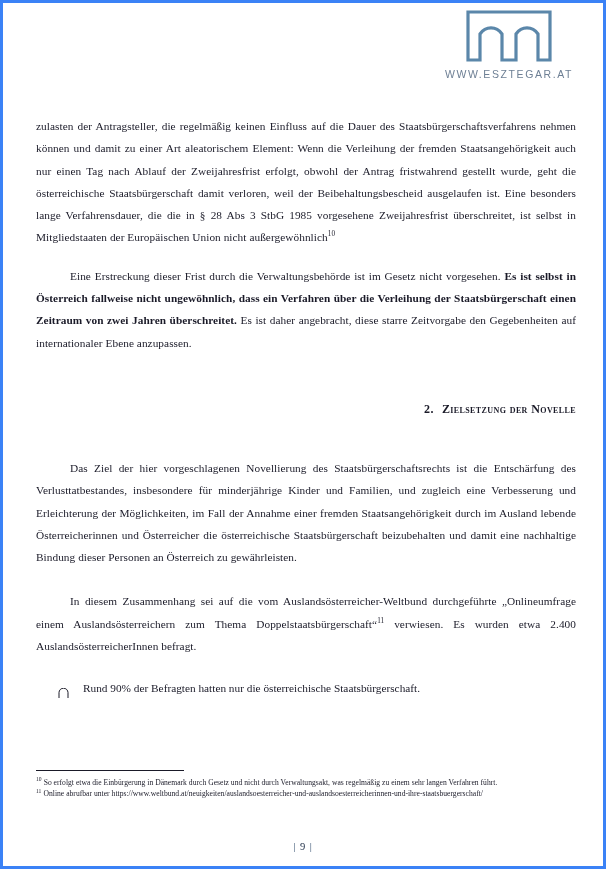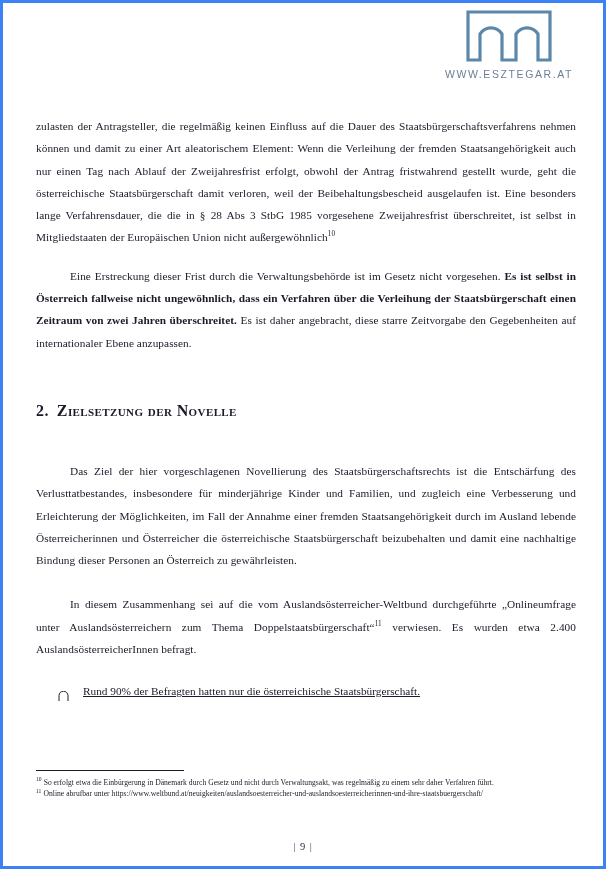--- a/index.html
+++ b/index.html
@@ -72,42 +72,41 @@
   b, .bold { font-weight: bold; }
   sup {
     font-size: 7.2px;
     vertical-align: super;
     line-height: 0;
   }
 
   
   .section-heading {
     margin: 0;
-    text-align: left;
+    text-align: right;
     font-weight: bold;
-    font-size: 16px;
+    font-size: 12px;
     font-variant: small-caps;
     letter-spacing: 0.4px;
   }
   .sec-num { margin-right: 8px; font-variant: normal; }
 
   
   ul.arch-list {
     list-style: none;
     margin: 0;
     padding: 0 0 0 22px;
   }
   ul.arch-list li {
     position: relative;
     padding-left: 25px;
     font-size: 11.3px;
     line-height: 22.3px;
     text-align: left;
     margin-bottom: 1px;
-    text-decoration: underline;
   }
   .arch-bullet {
     position: absolute;
     left: 0;
     top: 6px;
     width: 11px;
     height: 10px;
   }
 
   
@@ -177,40 +176,40 @@
 
     <h2 class="section-heading"><span class="sec-num">2.</span><span>Zielsetzung der Novelle</span></h2>
 
     <div class="gap-3"></div>
     <div class="gap-1"></div>
 
     <p class="para indent"><span>Das Ziel der hier vorgeschlagenen Novellierung des Staatsbürgerschaftsrechts ist die Entschärfung des Verlusttatbestandes, insbesondere für minderjährige Kinder und Familien, und zugleich eine Verbesserung und Erleichterung der Möglichkeiten, im Fall der Annahme einer fremden Staatsangehörigkeit durch im Ausland lebende Österreicherinnen und Österreicher die österreichische Staatsbürgerschaft beizubehalten und damit eine nachhaltige Bindung dieser Personen an Österreich zu gewährleisten.</span></p>
 
     <div class="gap-2"></div>
 
-    <p class="para indent"><span>In diesem Zusammenhang sei auf die vom Auslandsösterreicher-Weltbund durchgeführte „Onlineumfrage unter Auslandsösterreichern zum Thema Doppelstaatsbürgerschaft“</span><sup>11</sup><span> verwiesen. Es wurden etwa 2.400 AuslandsösterreicherInnen befragt.</span></p>
+    <p class="para indent"><span>In diesem Zusammenhang sei auf die vom Auslandsösterreicher-Weltbund durchgeführte „Onlineumfrage einem Auslandsösterreichern zum Thema Doppelstaatsbürgerschaft“</span><sup>11</sup><span> verwiesen. Es wurden etwa 2.400 AuslandsösterreicherInnen befragt.</span></p>
 
     <div class="gap-4"></div>
 
     <ul class="arch-list">
       <li>
         <span class="arch-bullet">
           <svg viewBox="0 0 11 10" width="11" height="10" aria-hidden="true">
             <path d="M1 10 L1 4.6 A 4.5 4.4 0 0 1 10 4.6 L10 10" fill="none" stroke="#1a1a28" stroke-width="1"></path>
           </svg>
         </span>
         <span>Rund 90% der Befragten hatten nur die österreichische Staatsbürgerschaft.</span>
       </li>
     </ul>
 
   </div>
 
   <div class="footnotes">
     <div class="footnote-rule"></div>
-    <p class="footnote"><sup>10</sup><span>So erfolgt etwa die Einbürgerung in Dänemark durch Gesetz und nicht durch Verwaltungsakt, was regelmäßig zu einem sehr daher Verfahren führt.</span></p>
+    <p class="footnote"><sup>10</sup><span>So erfolgt etwa die Einbürgerung in Dänemark durch Gesetz und nicht durch Verwaltungsakt, was regelmäßig zu einem sehr langen Verfahren führt.</span></p>
     <p class="footnote"><sup>11</sup><span>Online abrufbar unter https://www.weltbund.at/neuigkeiten/auslandsoesterreicher-und-auslandsoesterreicherinnen-und-ihre-staatsbuergerschaft/</span></p>
   </div>
 
   <div class="page-footer">
     <span class="pf-bar">|</span>
     <span>9</span>
     <span class="pf-bar">|</span>
   </div>
 
 </div>

